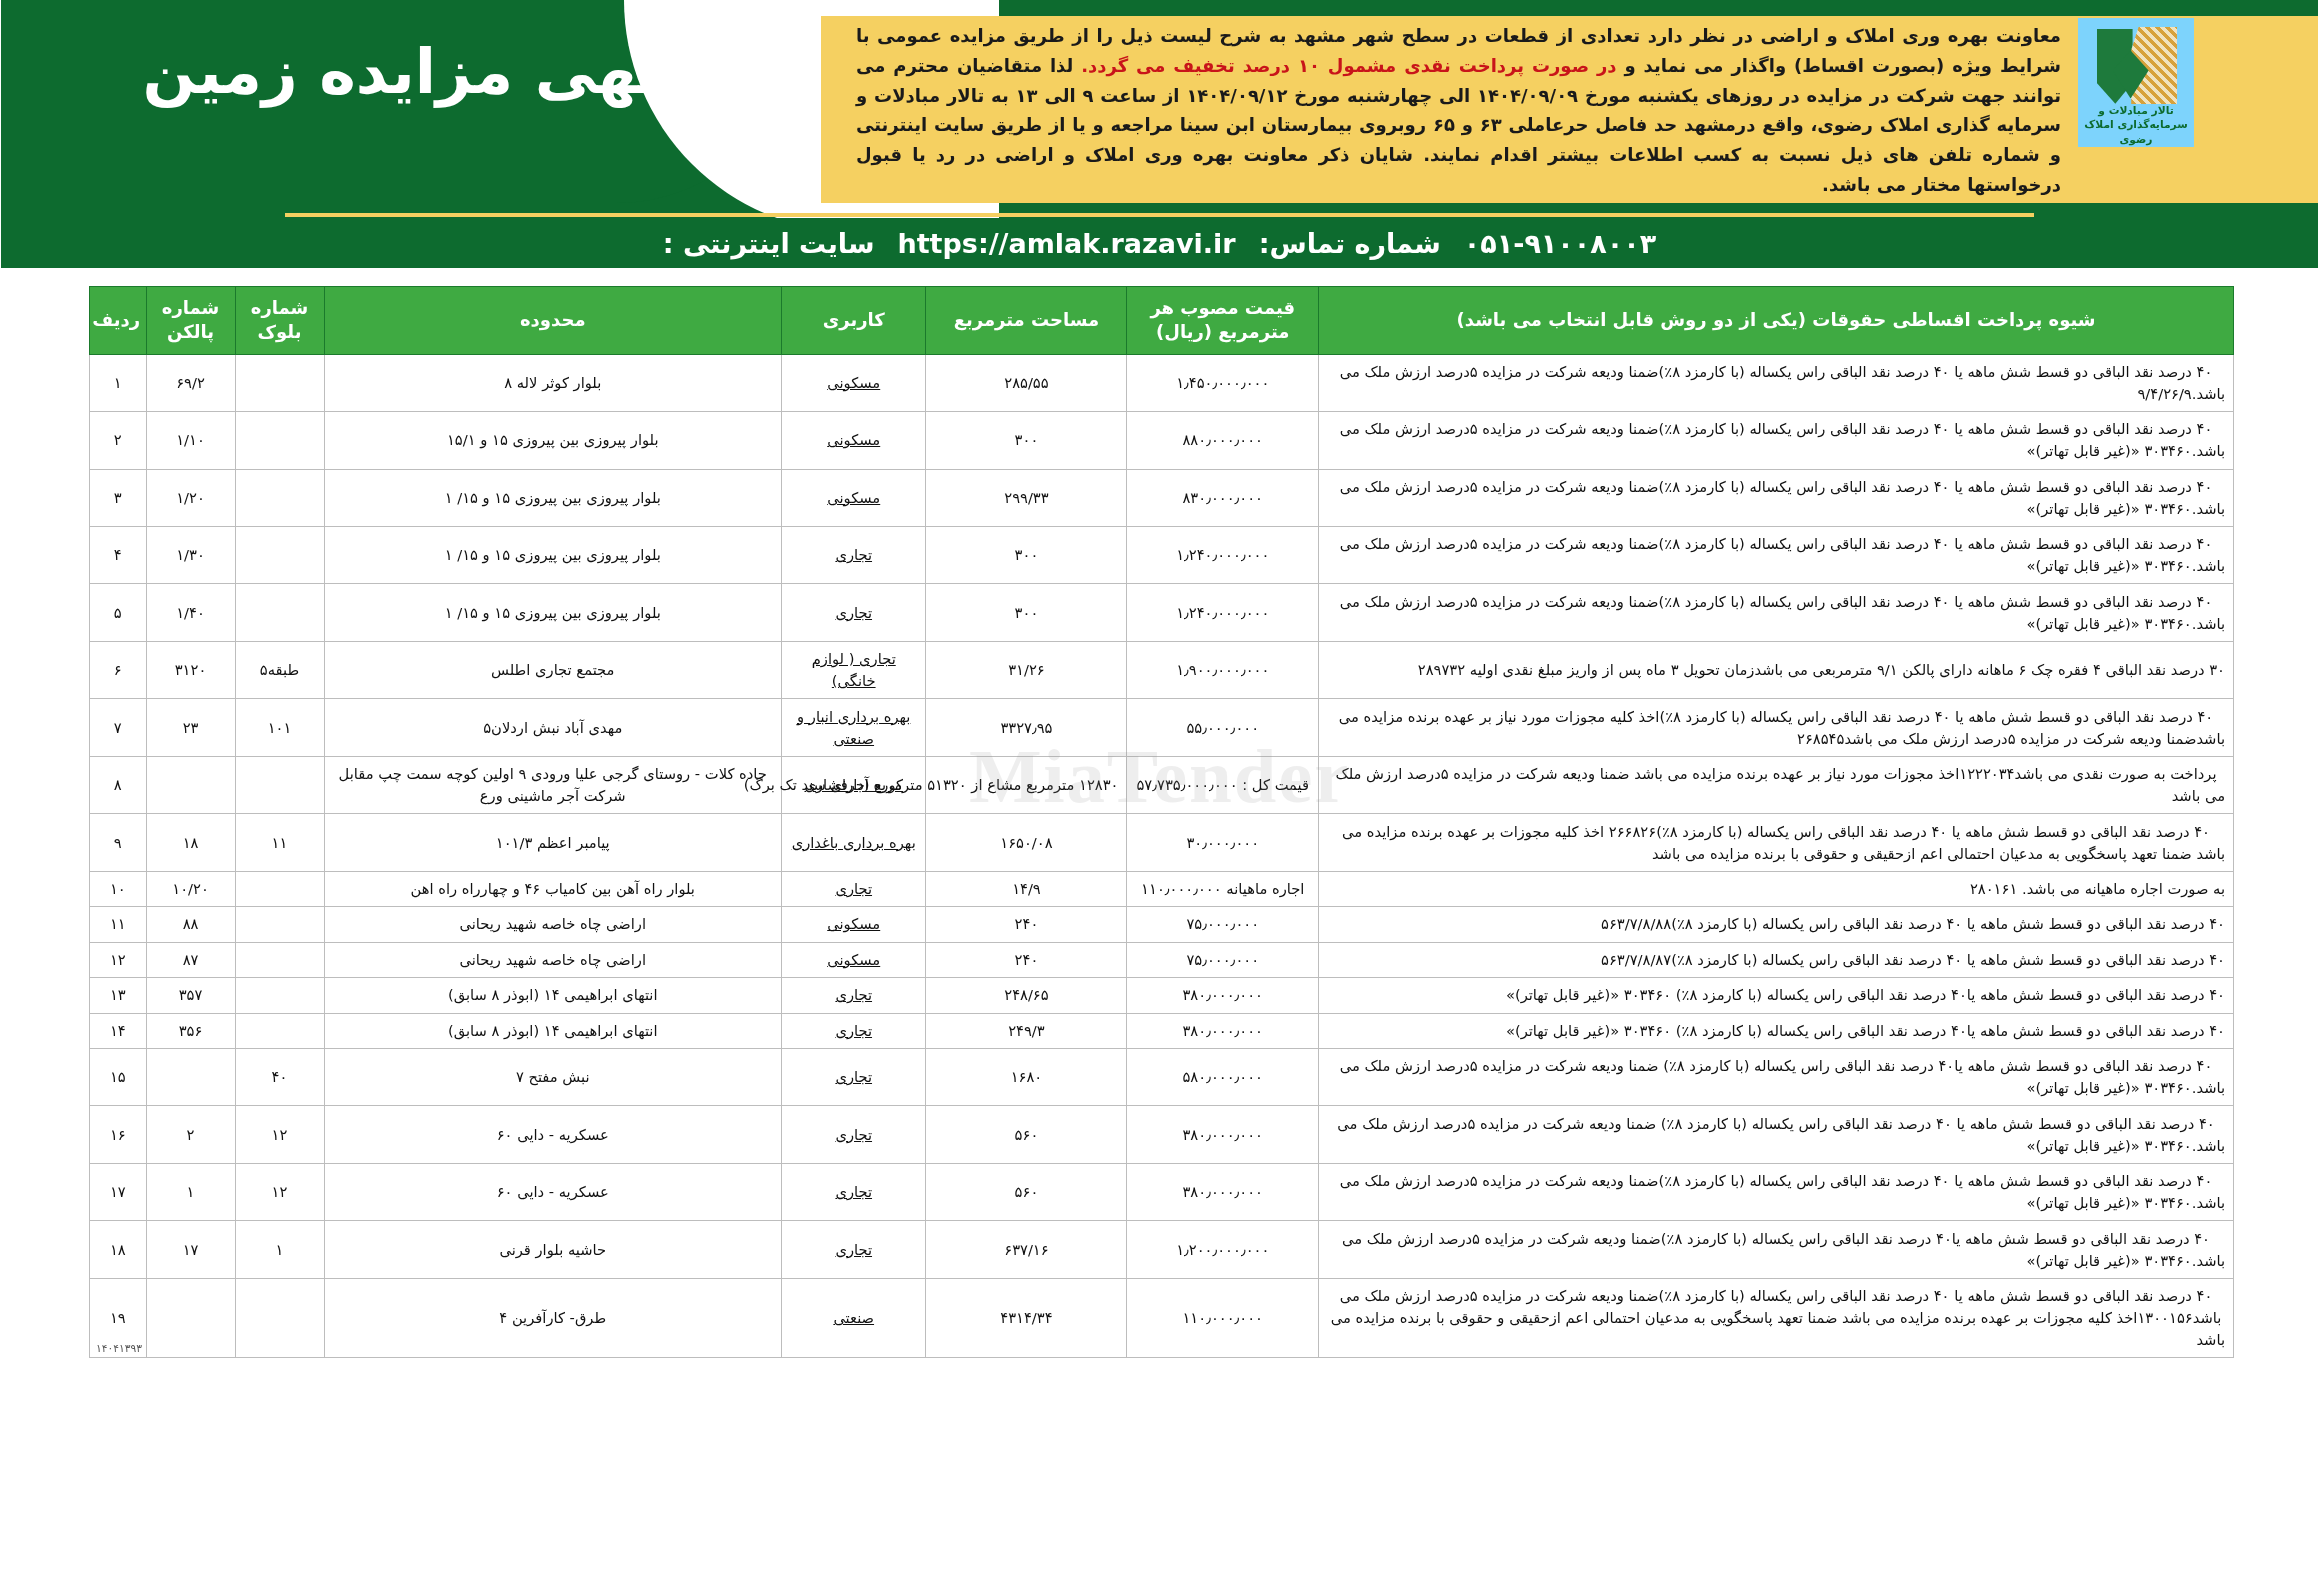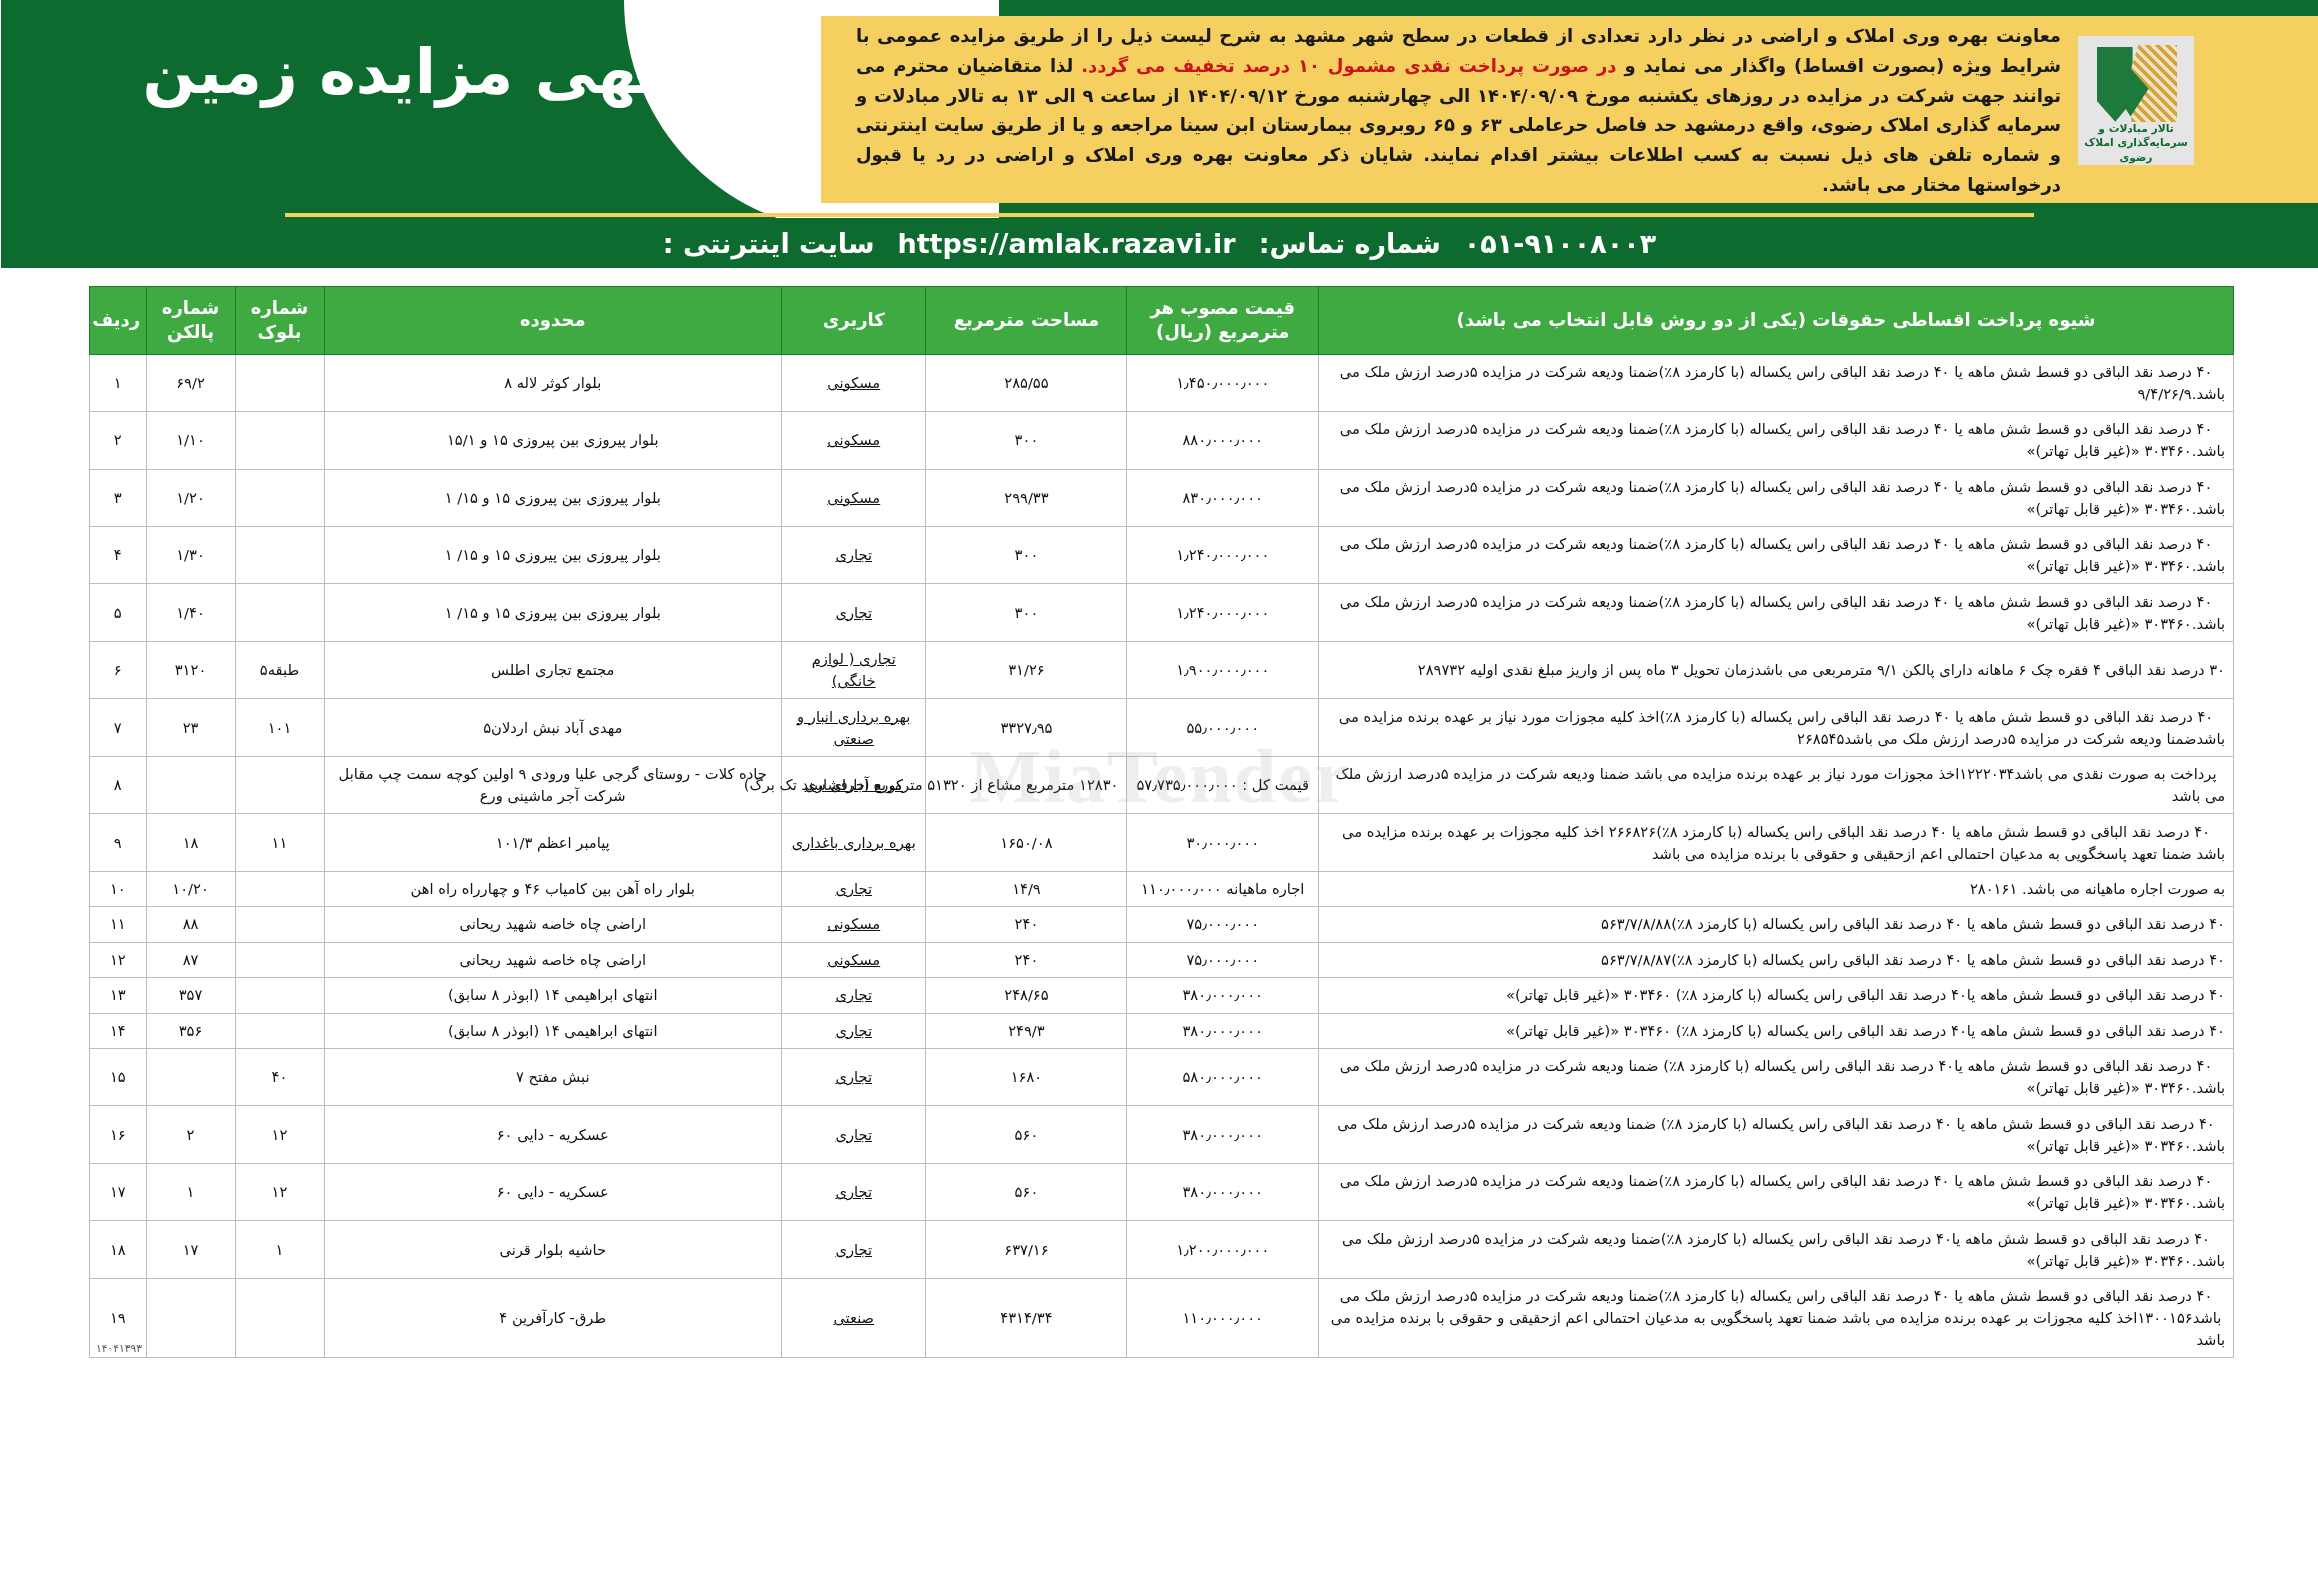--- a/index.html
+++ b/index.html
@@ -65,25 +65,25 @@
     color: #ffffff;
     font-size: 62px;
     font-weight: bold;
     letter-spacing: -1.8px;
     z-index: 4;
     line-height: 1.3;
   }
 
   .logo-box {
     position: absolute;
-    top: 36px;
+    top: 18px;
     right: 125px;
     width: 116px;
     height: 129px;
-    background: #e5e5e5;
+    background: #7dd3fc;
     z-index: 6;
     display: flex;
     flex-direction: column;
     align-items: center;
     justify-content: flex-start;
     padding-top: 5.4px;
   }
   .logo-mark { width: 86px; height: 86px; position: relative; }
   .logo-mark .lm-left {
     position:absolute; left:3.6px; top:5.4px; width:36px; height:75px;

